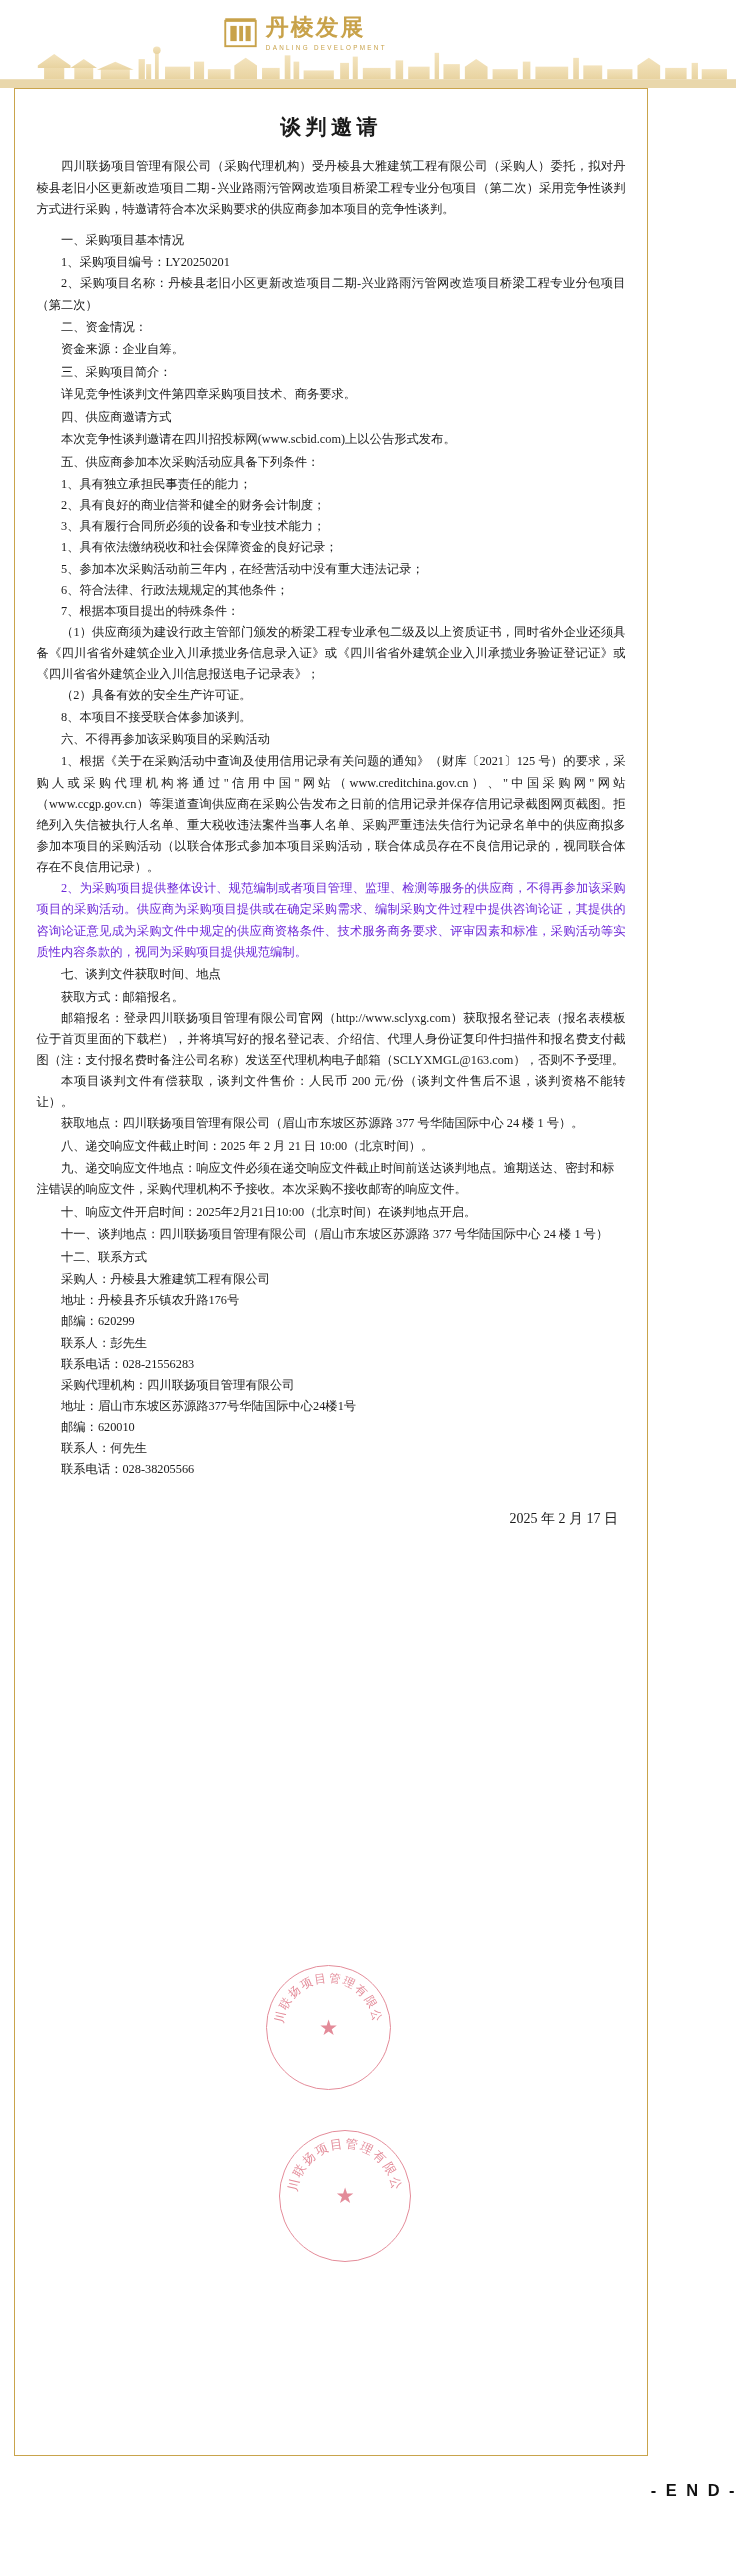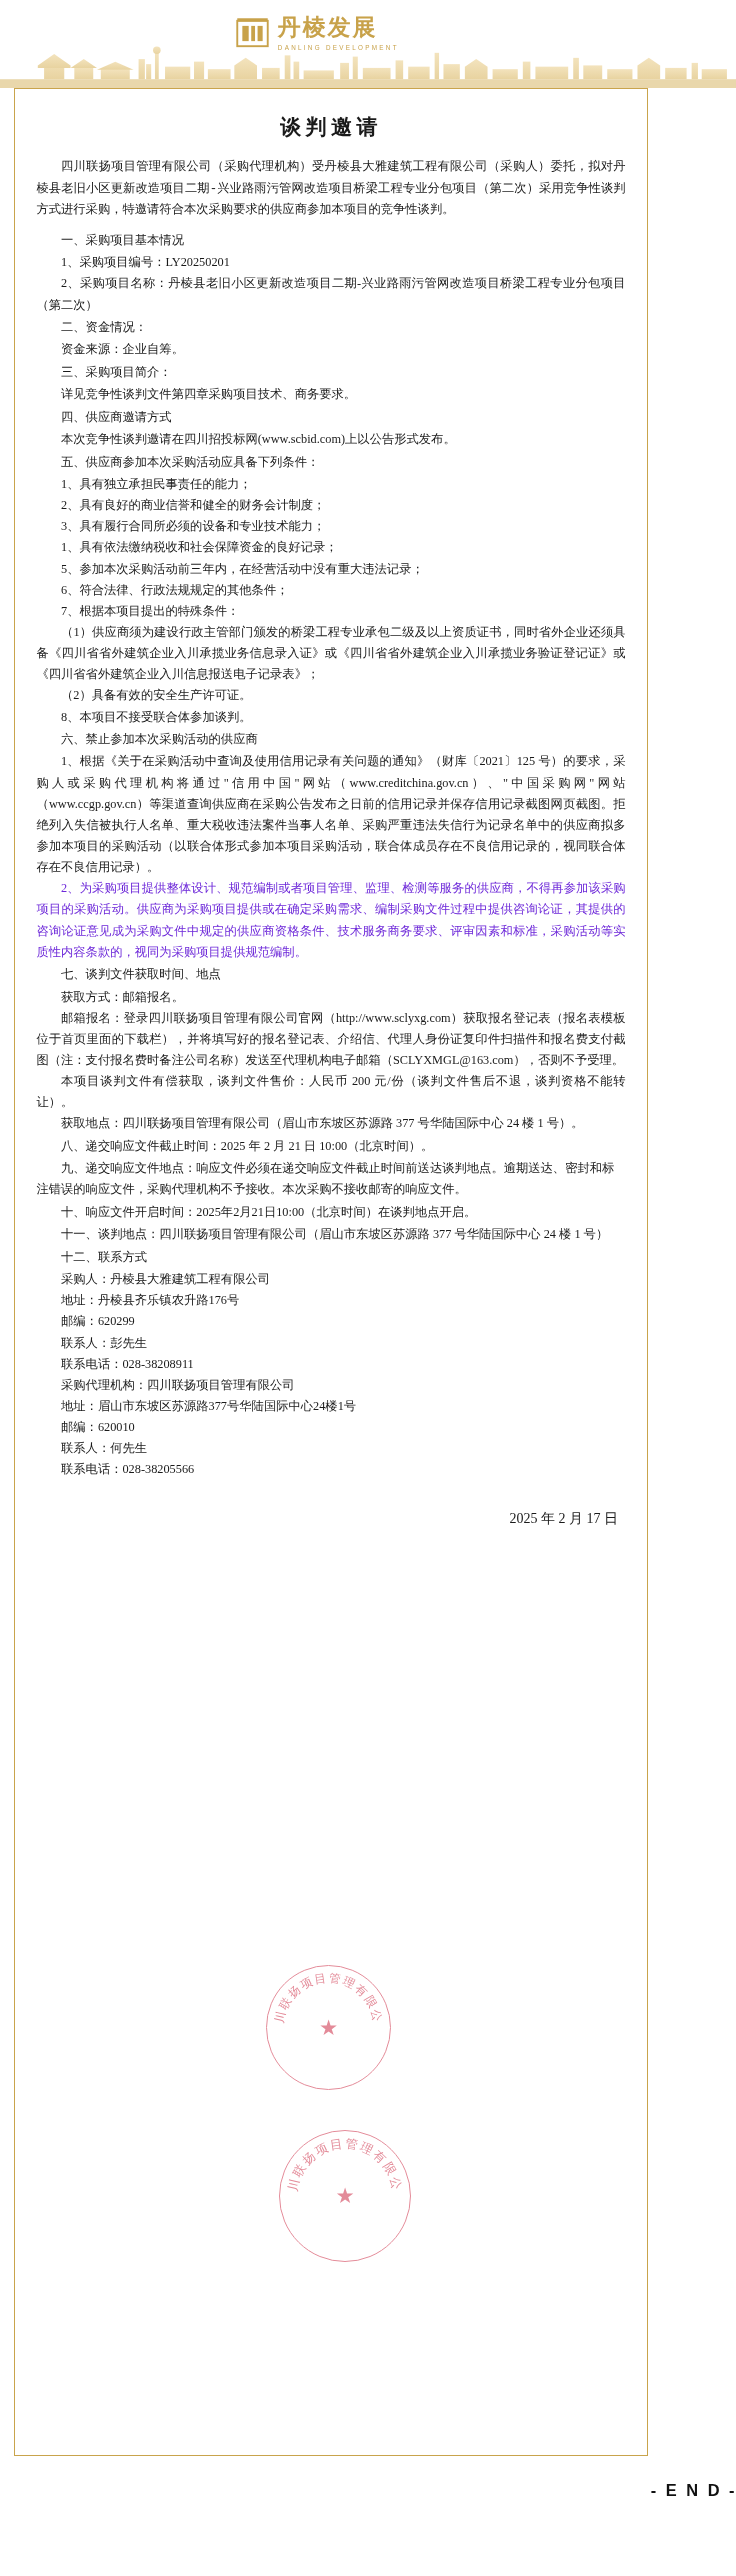--- a/index.html
+++ b/index.html
@@ -28,21 +28,21 @@
   }
   .banner-skyline {
     position: absolute;
     left: 0;
     bottom: 0;
     width: 737px;
     height: 54px;
   }
   .logo-wrap {
     position: absolute;
-    left: 236px;
+    left: 224px;
     top: 16.4px;
     display: flex;
     align-items: center;
     gap: 8.8px;
   }
   .logo-mark {
     width: 33px;
     height: 33px;
     position: relative;
   }
@@ -269,21 +269,21 @@
     <p class="item">2、具有良好的商业信誉和健全的财务会计制度；</p>
     <p class="item">3、具有履行合同所必须的设备和专业技术能力；</p>
     <p class="item">1、具有依法缴纳税收和社会保障资金的良好记录；</p>
     <p class="item">5、参加本次采购活动前三年内，在经营活动中没有重大违法记录；</p>
     <p class="item">6、符合法律、行政法规规定的其他条件；</p>
     <p class="item">7、根据本项目提出的特殊条件：</p>
     <p class="item">（1）供应商须为建设行政主管部门颁发的桥梁工程专业承包二级及以上资质证书，同时省外企业还须具备《四川省省外建筑企业入川承揽业务信息录入证》或《四川省省外建筑企业入川承揽业务验证登记证》或《四川省省外建筑企业入川信息报送电子记录表》；</p>
     <p class="item">（2）具备有效的安全生产许可证。</p>
     <p class="item">8、本项目不接受联合体参加谈判。</p>
 
-    <p class="sec">六、禁止参加本次采购活动的供应商</p>
+    <p class="sec">六、不得再参加该采购项目的采购活动</p>
     <p class="item">1、根据《关于在采购活动中查询及使用信用记录有关问题的通知》（财库〔2021〕125 号）的要求，采购人或采购代理机构将通过"信用中国"网站（www.creditchina.gov.cn）、"中国采购网"网站（www.ccgp.gov.cn）等渠道查询供应商在采购公告发布之日前的信用记录并保存信用记录截图网页截图。拒绝列入失信被执行人名单、重大税收违法案件当事人名单、采购严重违法失信行为记录名单中的供应商拟多参加本项目的采购活动（以联合体形式参加本项目采购活动，联合体成员存在不良信用记录的，视同联合体存在不良信用记录）。</p>
     <p class="item faded">2、为采购项目提供整体设计、规范编制或者项目管理、监理、检测等服务的供应商，不得再参加该采购项目的采购活动。供应商为采购项目提供或在确定采购需求、编制采购文件过程中提供咨询论证，其提供的咨询论证意见成为采购文件中规定的供应商资格条件、技术服务商务要求、评审因素和标准，采购活动等实质性内容条款的，视同为采购项目提供规范编制。</p>
 
     <p class="sec">七、谈判文件获取时间、地点</p>
     <p class="item">获取方式：邮箱报名。</p>
     <p class="item">邮箱报名：登录四川联扬项目管理有限公司官网（http://www.sclyxg.com）获取报名登记表（报名表模板位于首页里面的下载栏），并将填写好的报名登记表、介绍信、代理人身份证复印件扫描件和报名费支付截图（注：支付报名费时备注公司名称）发送至代理机构电子邮箱（SCLYXMGL@163.com），否则不予受理。</p>
     <p class="item">本项目谈判文件有偿获取，谈判文件售价：人民币 200 元/份（谈判文件售后不退，谈判资格不能转让）。</p>
     <p class="item">获取地点：四川联扬项目管理有限公司（眉山市东坡区苏源路 377 号华陆国际中心 24 楼 1 号）。</p>
 
     <p class="sec">八、递交响应文件截止时间：2025 年 2 月 21 日 10:00（北京时间）。</p>
@@ -292,21 +292,21 @@
 
     <p class="sec">十、响应文件开启时间：2025年2月21日10:00（北京时间）在谈判地点开启。</p>
 
     <p class="sec">十一、谈判地点：四川联扬项目管理有限公司（眉山市东坡区苏源路 377 号华陆国际中心 24 楼 1 号）</p>
 
     <p class="sec">十二、联系方式</p>
     <p class="item">采购人：丹棱县大雅建筑工程有限公司</p>
     <p class="item">地址：丹棱县齐乐镇农升路176号</p>
     <p class="item">邮编：620299</p>
     <p class="item">联系人：彭先生</p>
-    <p class="item">联系电话：028-38208911</p>
+    <p class="item">联系电话：028-21556283</p>
     <p class="item">采购代理机构：四川联扬项目管理有限公司</p>
     <p class="item">地址：眉山市东坡区苏源路377号华陆国际中心24楼1号</p>
     <p class="item">邮编：620010</p>
     <p class="item">联系人：何先生</p>
     <p class="item">联系电话：028-38205566</p>
 
     <div class="date-line">2025 年 2 月 17 日</div>
 
     <div class="seal seal-a">
       <svg class="seal-arc" viewBox="0 0 200 200">

